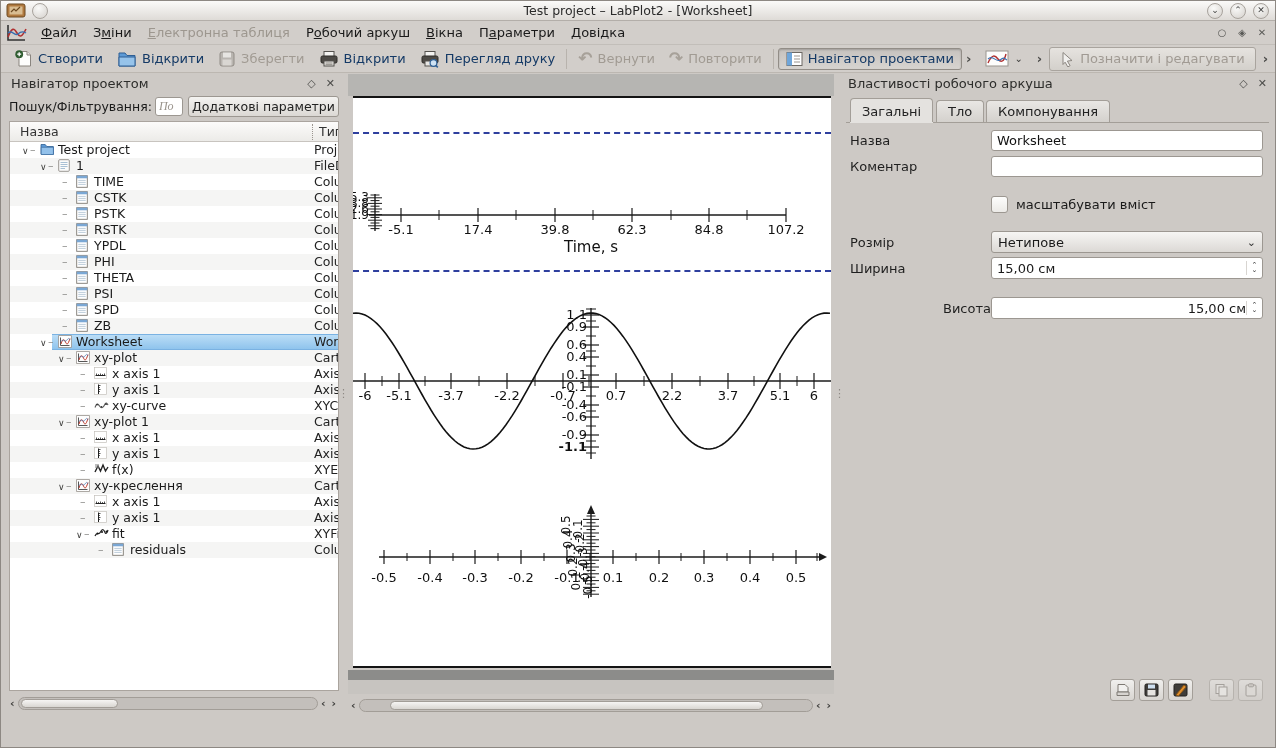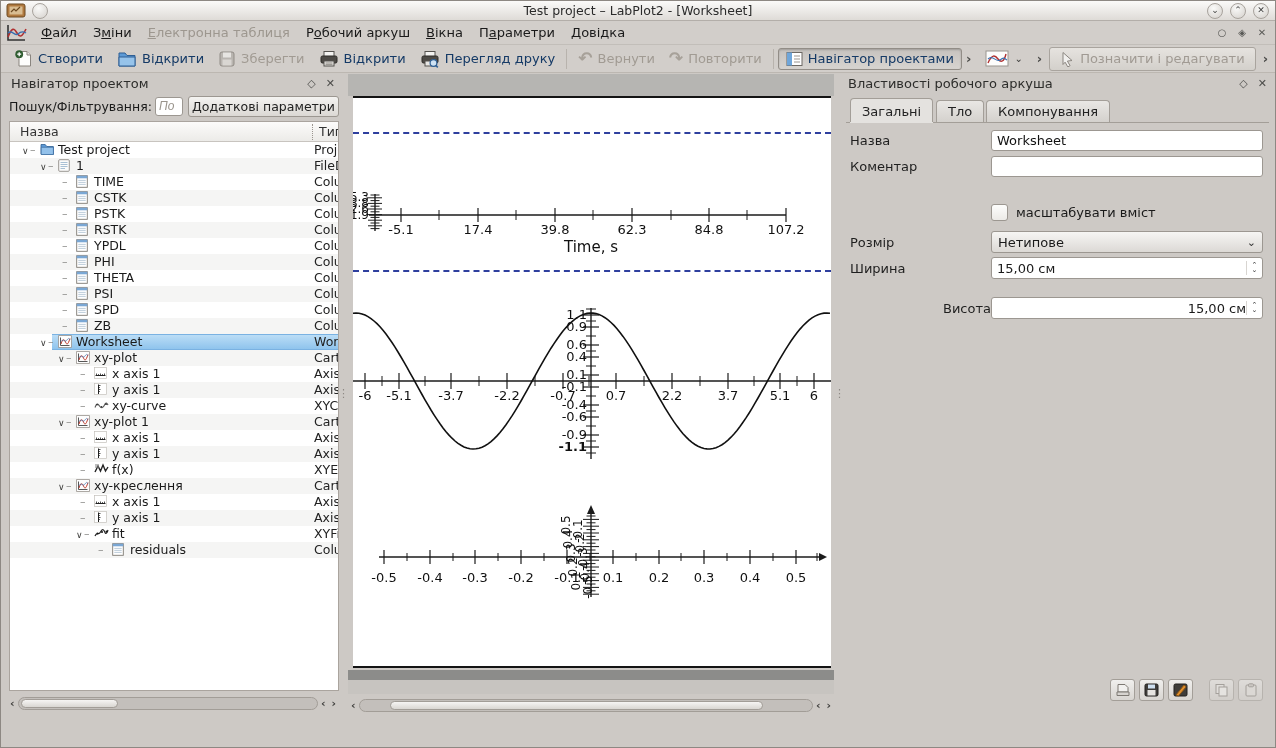--- a/index.html
+++ b/index.html
@@ -48,21 +48,21 @@
   .splitter { position:absolute; top:0; height:100%; width:5px; color:#8e8984; font-size:11px;
     display:flex; align-items:center; justify-content:center; letter-spacing:0; }
 
   
   .ldock { position:absolute; left:4px; top:0; width:336px; height:640px; }
   .dock-head { position:absolute; left:0; top:0; right:0; height:20px; font-size:13px; color:#2d2d2b;
     display:flex; align-items:center; padding:0 6px; }
   .dock-head .dh-btns { margin-left:auto; display:flex; gap:10px; color:#4c4c4a; font-size:11px; }
   .filter-row { position:absolute; left:4px; top:22px; right:2px; height:22px; display:flex; align-items:center; font-size:12.5px; }
   .filter-input { width:28px; height:19px; border:1px solid #9c9791; border-radius:3px; background:#fff;
-    font-style:italic; color:#9a948c; font-size:12px; padding:0 3px; margin-left:3px; font-family:Liberation Sans, sans-serif; }
+    font-style:italic; color:#9a948c; font-size:12px; padding:0 3px; margin-left:3px; font-family:Liberation Serif, serif; }
   .filter-input::placeholder { color:#9a948c; font-style:italic; }
   .opt-btn { margin-left:5px; flex:1; height:21px; border:1px solid #9c9791; border-radius:3px;
     background:linear-gradient(#f4f3f1,#dbd8d4); font-size:12.5px; color:#222; font-family:inherit; }
   .tree-table { position:absolute; left:4px; top:48px; right:2px; height:570px; background:#fff;
     border:1px solid #aaa49e; overflow:hidden; }
   .tree-header { position:relative; height:20px; background:linear-gradient(#fcfbfa,#ecebe8);
     border-bottom:1px solid #c8c4bf; font-size:12.5px; color:#333; }
   .tree-header .hname { position:absolute; left:10px; top:2px; }
   .tree-header .htype { position:absolute; left:302px; top:2px; border-left:1px dotted #9a958f; padding-left:6px; height:16px; }
   .tree-rows { position:relative; }
@@ -757,21 +757,21 @@
       <span class="tab" style="left:140px;">Компонування</span>
     </div>
     <div class="prow" style="top:56px;">
       <span class="plabel">Назва</span>
       <input class="kinput" value="Worksheet" style="">
     </div>
     <div class="prow" style="top:82px;">
       <span class="plabel">Коментар</span>
       <input class="kinput" value="" style="">
     </div>
-    <div class="prow" style="top:128px;">
+    <div class="prow" style="top:120px;">
       <span class="plabel"></span>
       <span class="kcheck"></span>
       <span>масштабувати вміст</span>
     </div>
     <div class="prow" style="top:158px;">
       <span class="plabel">Розмір</span>
       <div class="combo">
         <span class="cv">Нетипове</span>
         <span class="cchev">⌄</span>
       </div>

